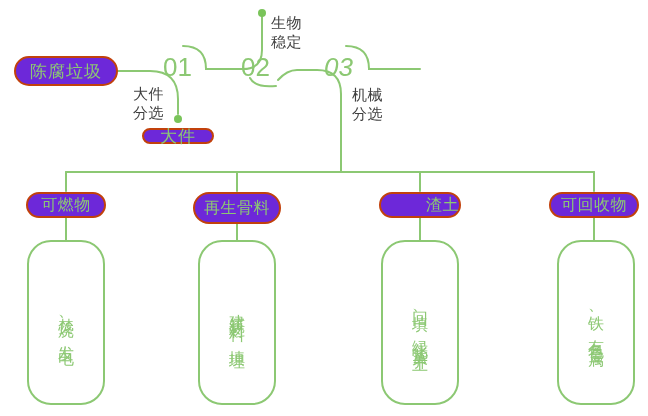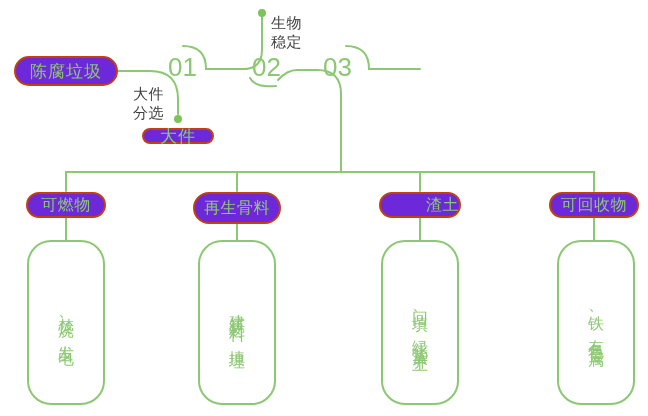--- a/index.html
+++ b/index.html
@@ -11,21 +11,21 @@
   .abs{position:absolute;box-sizing:border-box;}
   .pill{
     border:2px solid #c2410c;border-radius:999px;color:#8CC873;
     display:flex;align-items:center;justify-content:center;
     white-space:nowrap;background:#6d28d9;
   }
   .source-pill{font-size:17px;letter-spacing:1px;}
   .small-pill{font-size:17px;letter-spacing:1px;}
   .cat-pill{font-size:16px;letter-spacing:0.5px;}
   .stage-number{
-    color:#8CC873;font-size:26px;line-height:24px;text-align:right;
+    color:#8CC873;font-size:26px;line-height:24px;text-align:left;
     white-space:nowrap;
   }
   .proc-label{
     color:#3F3F3F;font-size:15px;line-height:19px;letter-spacing:0.5px;
   }
   .outcome-box{
     border:2px solid #8CC873;border-radius:24px;background:#fff;
     display:flex;align-items:center;justify-content:center;
   }
   .outcome-text{
@@ -53,24 +53,25 @@
     <circle cx="178" cy="119" r="4" fill="#7AC45A"></circle>
     <circle cx="262" cy="13" r="4" fill="#7AC45A"></circle>
   </svg>
 
   <div class="abs pill source-pill" style="left:14px;top:56px;width:104px;height:30px;">
     <span>陈腐垃圾</span>
   </div>
 
   <div class="abs stage-number" style="left:163px;top:55px;width:34px;">01</div>
   <div class="abs stage-number" style="left:241px;top:55px;width:40px;">02</div>
-  <div class="abs stage-number" style="left:316px;top:55px;width:36px;">03</div>
+  <div class="abs stage-number" style="left:324px;top:55px;width:36px;font-style:italic;">03</div>
 
   <div class="abs proc-label" style="left:133px;top:84px;width:34px;">大件分选</div>
   <div class="abs proc-label" style="left:271px;top:13px;width:34px;">生物稳定</div>
+  <div class="abs proc-label" style="left:352px;top:85px;width:36px;">机械分选</div>
 
   <div class="abs pill small-pill" style="left:142px;top:128px;width:72px;height:16px;">
     <span>大件</span>
   </div>
 
   <div class="abs pill cat-pill" style="left:26px;top:192px;width:80px;height:26px;">
     <span>可燃物</span>
   </div>
   <div class="abs pill cat-pill" style="left:193px;top:192px;width:88px;height:32px;">
     <span>再生骨料</span>

